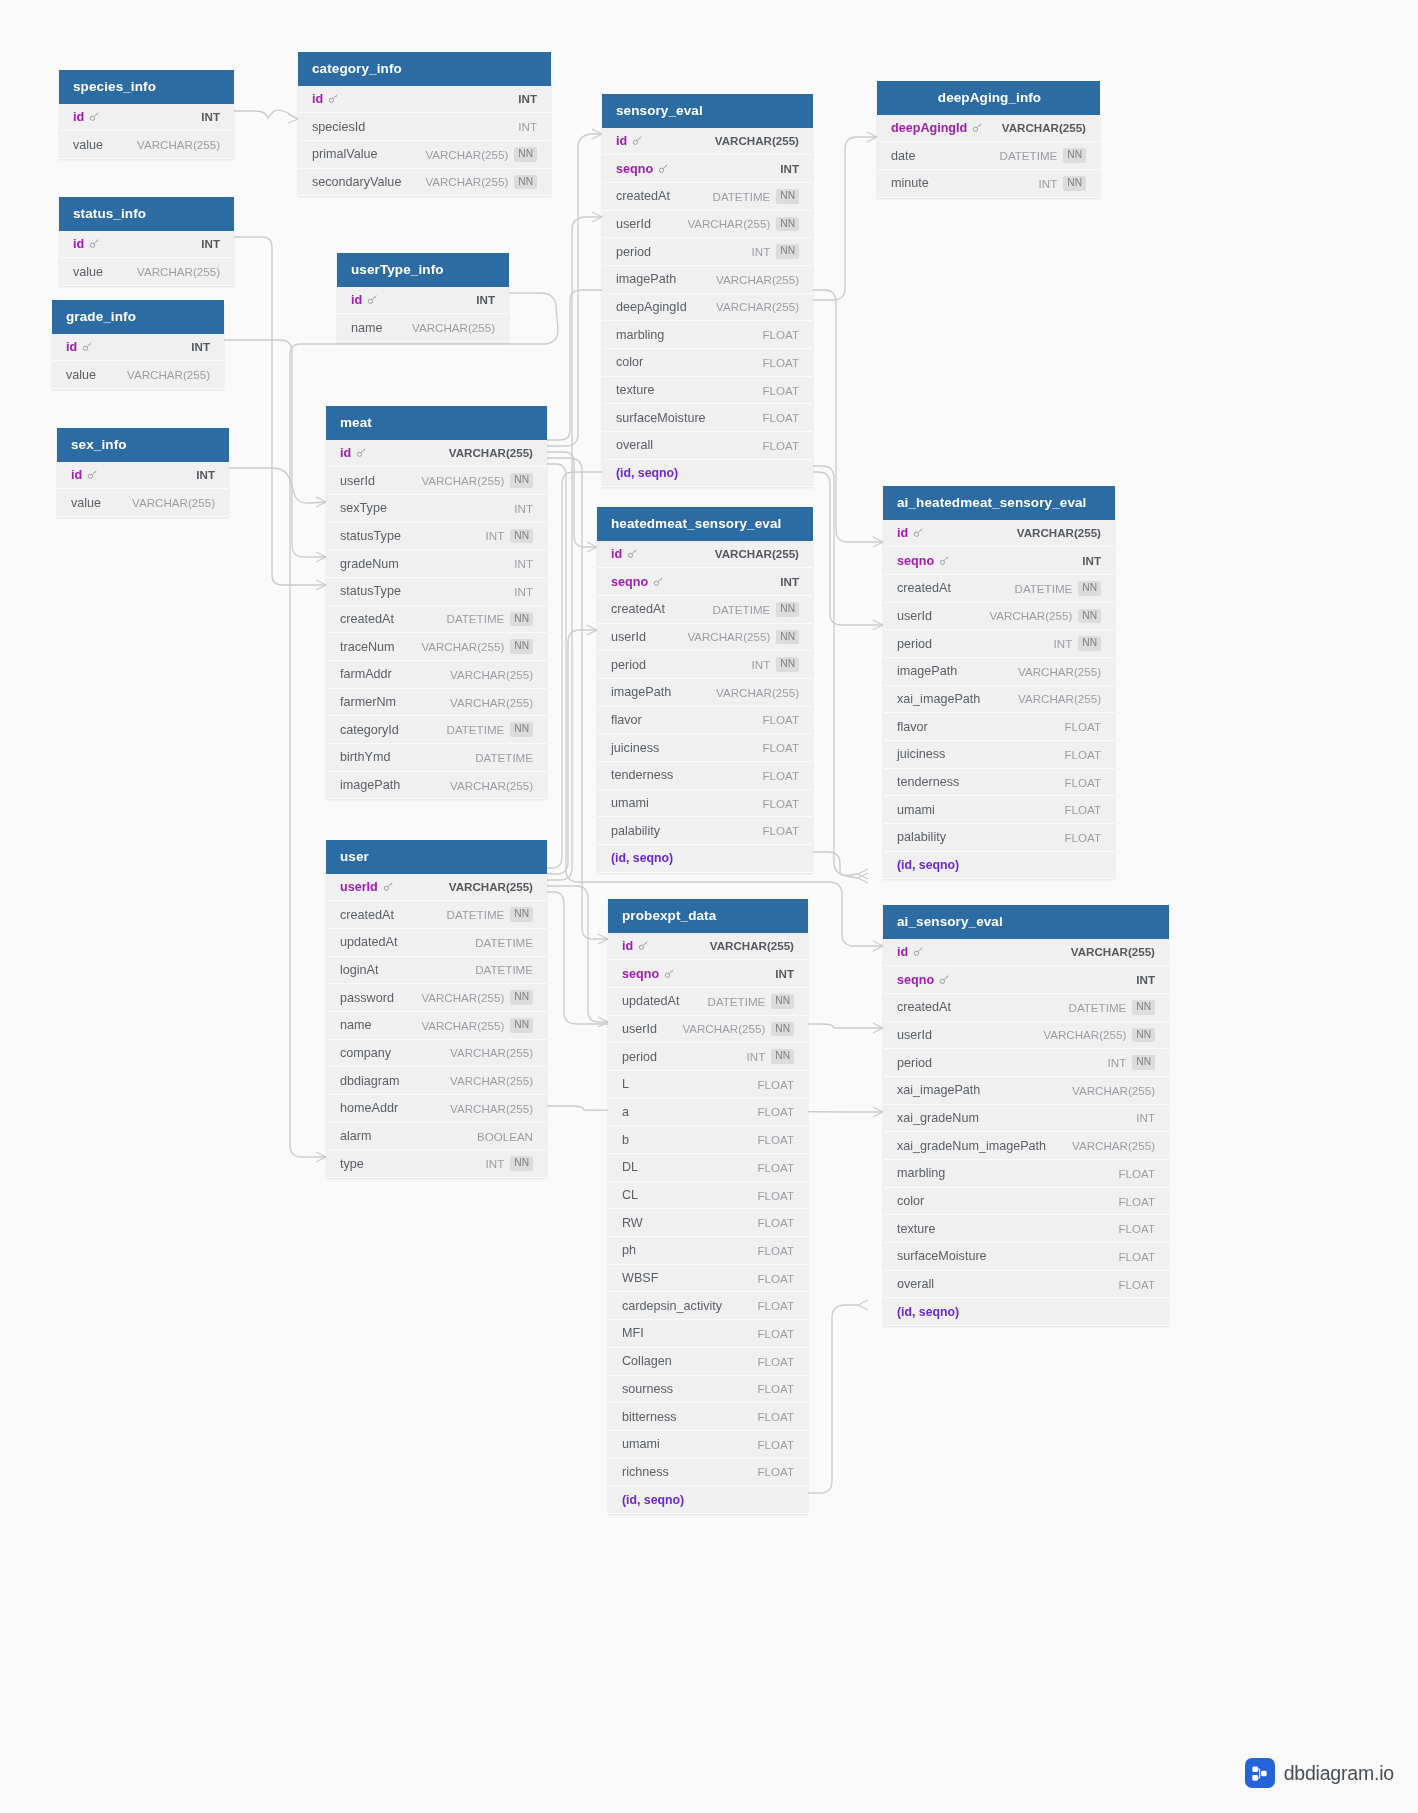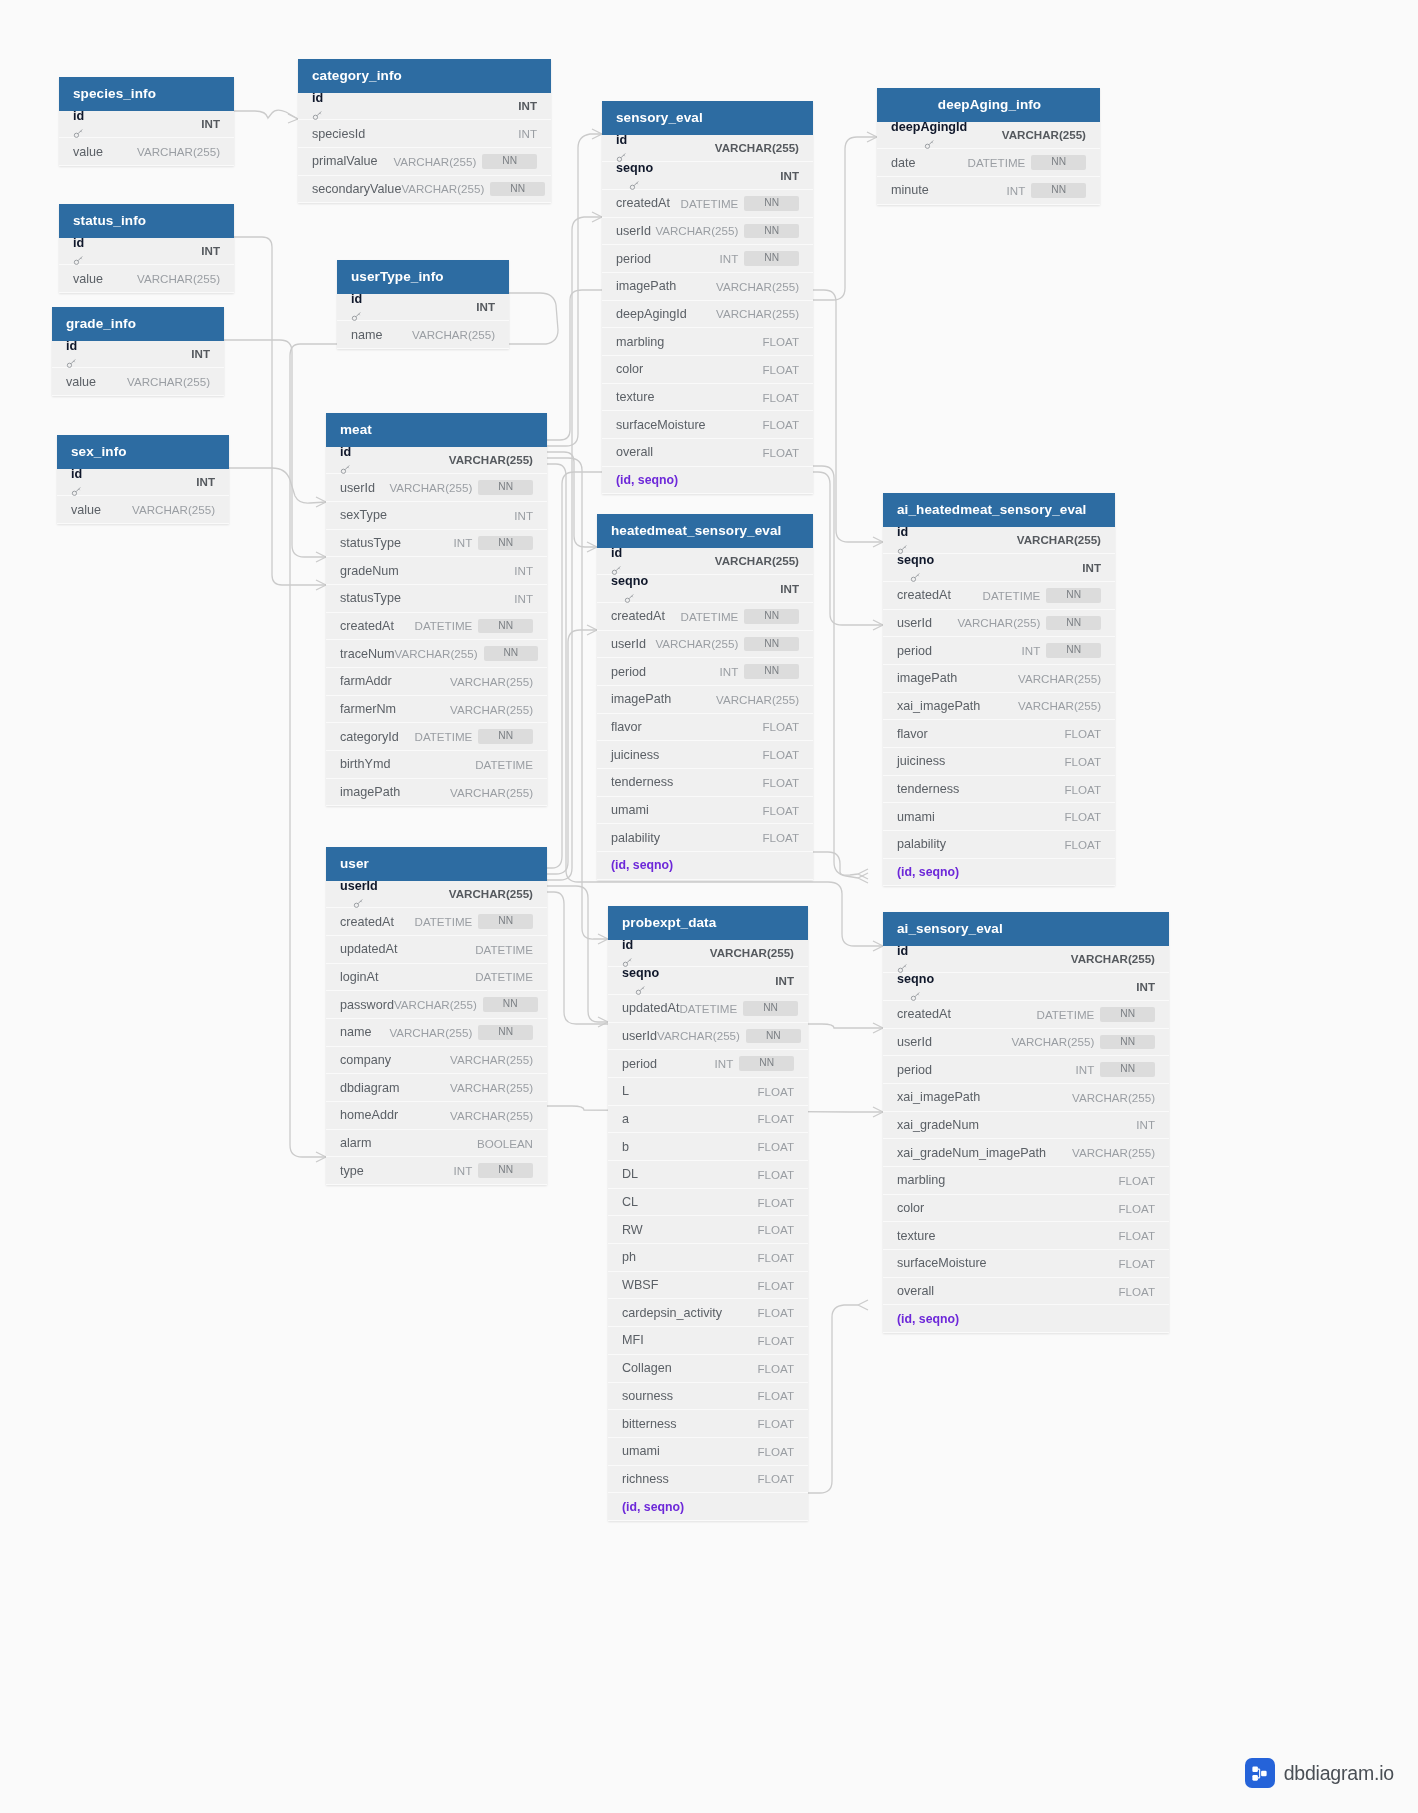--- a/index.html
+++ b/index.html
@@ -19,21 +19,20 @@
     position: absolute;
     left: 0; top: 0;
     width: 1418px; height: 1813px;
     pointer-events: none;
   }
   .table-box {
     position: absolute;
     background: #f0f0f0;
     box-shadow: 0 1px 2px rgba(0,0,0,0.10);
     overflow: hidden;
-    margin-top: 7px;
   }
   .tbl-header {
     background: #2d6ca2;
     color: #ffffff;
     font-weight: bold;
     font-size: 13.5px;
     line-height: 1;
     padding: 10px 12px 10px 14px;
     letter-spacing: 0.1px;
     white-space: nowrap;
@@ -49,34 +48,34 @@
     background: #f0f0f0;
     border-bottom: 1px solid #fafafa;
     white-space: nowrap;
   }
   .tbl-row .fname {
     display: flex;
     align-items: center;
     gap: 5px;
     color: #5b6066;
   }
-  .tbl-row.pk .fname { font-weight: bold; color: #0f172a; flex-direction: column; }
+  .tbl-row.pk .fname { font-weight: bold; color: #a21caf; }
   .tbl-row .ftype {
     color: #9a9ea3;
     font-size: 11.6px;
     display: flex;
     align-items: center;
     gap: 6px;
   }
   .tbl-row.pk .ftype { color: #55595e; font-weight: bold; }
   .nn {
     background: #dcdcdc;
     color: #7c8085;
     font-size: 10.2px;
-    padding: 1px 20px;
+    padding: 1px 4px;
     border-radius: 2px;
     font-weight: normal;
     line-height: 1.25;
   }
   .composite {
     font-weight: bold;
     color: #6d28d9;
     font-size: 12.3px;
   }
   .key-icon { display: inline-block; width: 11px; height: 11px; opacity: .75; }

